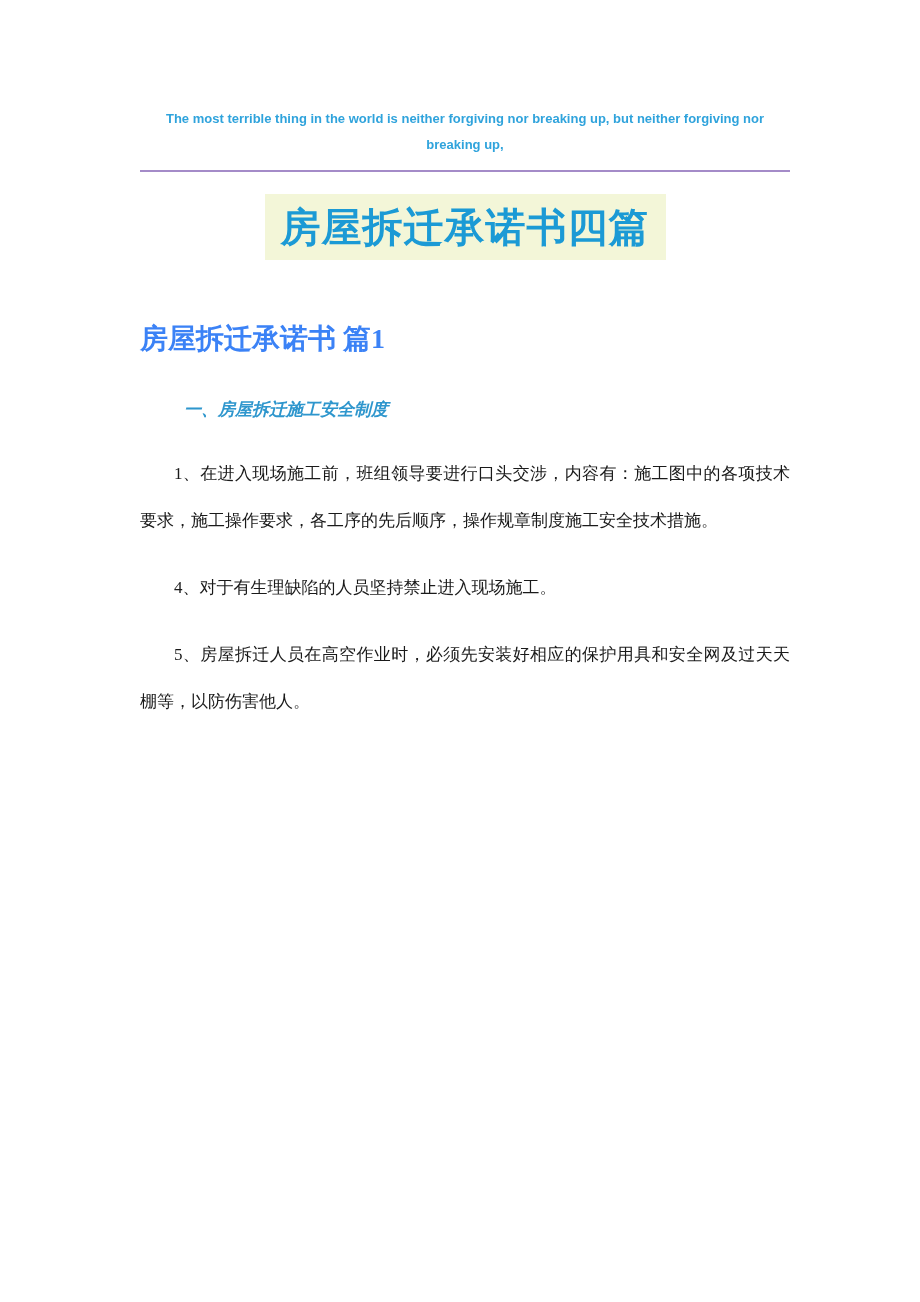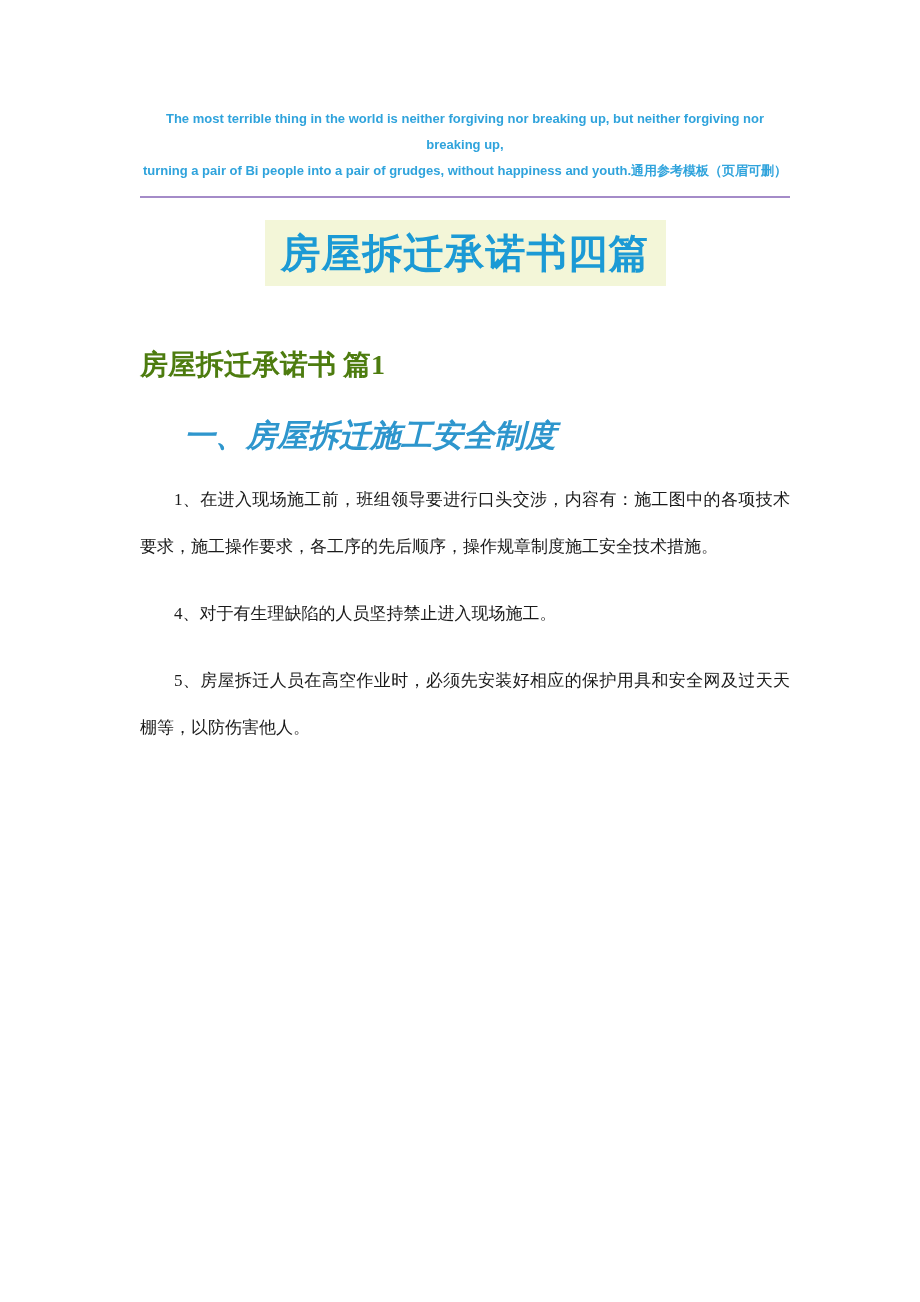--- a/index.html
+++ b/index.html
@@ -38,31 +38,31 @@
     font-family: "Liberation Sans", sans-serif;
     font-size: 40px;
     font-weight: bold;
     line-height: 46px;
     padding: 10px 16px;
     letter-spacing: 1px;
     margin-top: 8px;
   }
   .section-heading {
     margin: 60px 130px 0 140px;
-    color: #4d7c0f;
+    color: #3b82f6;
     font-size: 28px;
     font-weight: bold;
     line-height: 38px;
     font-family: "Liberation Serif", serif;
   }
   .sub-heading {
     margin: 34px 130px 0 140px;
     padding-left: 44px;
     color: #2e96cd;
-    font-size: 31px;
+    font-size: 17px;
     font-weight: bold;
     font-style: italic;
     line-height: 36px;
     font-family: "Liberation Serif", serif;
   }
   .content {
     margin-top: 22px;
   }
   .content p {
     margin: 0 130px 20px 140px;
@@ -74,21 +74,20 @@
     font-family: "Liberation Serif", serif;
   }
 </style>
 </head>
 <body>
 
 <div class="page">
 
   <div class="doc-header">
     <div>The most terrible thing in the world is neither forgiving nor breaking up, but neither forgiving nor breaking up,</div>
-    <div>turning a pair of Bi people into a pair of grudges, without happiness and youth.通用参考模板（页眉可删）</div>
   </div>
 
   <hr class="header-rule">
 
   <div class="title-wrap">
     <span class="doc-title">房屋拆迁承诺书四篇</span>
   </div>
 
   <div class="section-heading">房屋拆迁承诺书 篇1</div>
 

